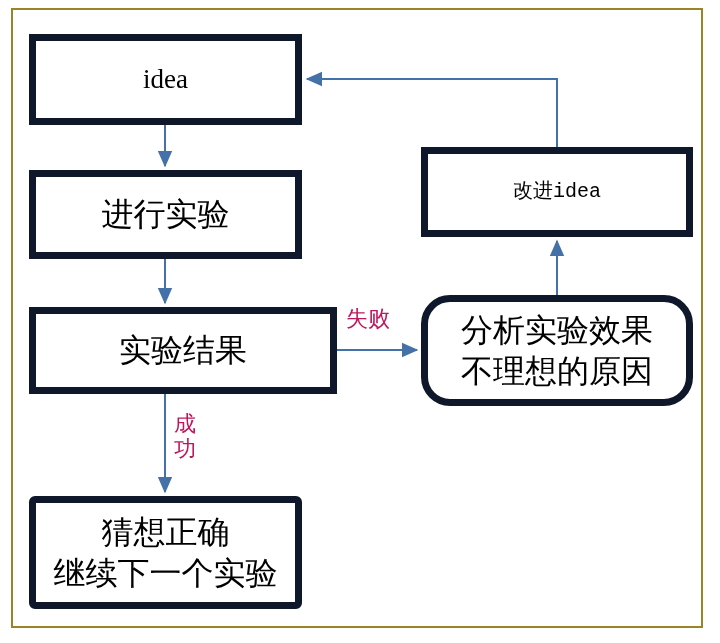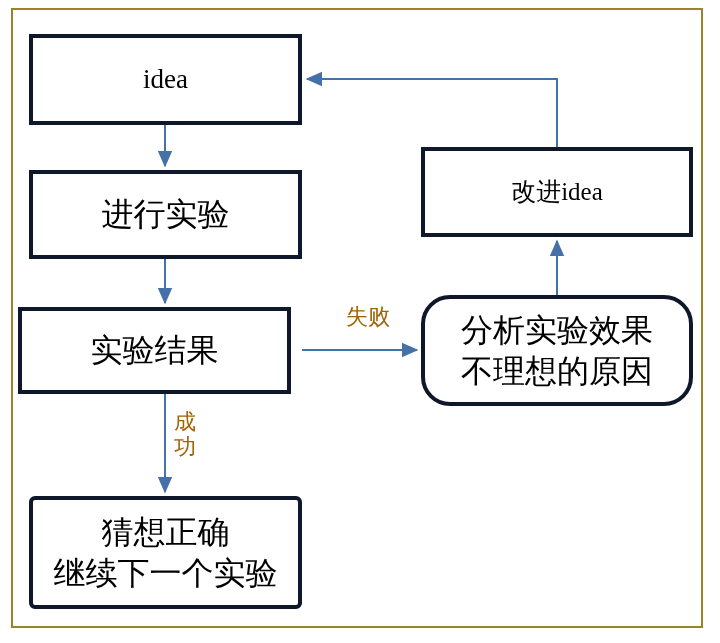--- a/index.html
+++ b/index.html
@@ -30,21 +30,21 @@
     position: absolute;
     left: 0;
     top: 0;
     width: 720px;
     height: 643px;
     pointer-events: none;
   }
   .node {
     position: absolute;
     box-sizing: border-box;
-    border: 4px solid #0f172a;
+    border: 7px solid #0f172a;
     background: #ffffff;
     display: flex;
     align-items: center;
     justify-content: center;
     text-align: center;
     color: #000000;
     line-height: 1.28;
   }
   .node-label {
     display: block;
@@ -52,37 +52,37 @@
   }
   .cjk {
     font-family: "DejaVu Sans", "Liberation Sans", sans-serif;
     font-size: 32px;
   }
   .serif-latin {
     font-family: "Liberation Serif", "DejaVu Serif", serif;
     font-size: 27px;
   }
   .mixed {
-    font-family: Liberation Serif, serif;
-    font-size: 25px;
+    font-family: Liberation Mono, monospace;
+    font-size: 20px;
   }
   .edge-label {
     position: absolute;
-    color: #a16207;
-    font-family: Liberation Mono, monospace;
+    color: #be185d;
+    font-family: Liberation Serif, serif;
     font-size: 22px;
     line-height: 1.15;
     white-space: pre-line;
     text-align: center;
   }
 
   
   #node-idea      { left: 29px;  top: 34px;  width: 273px; height: 91px; }
   #node-experiment{ left: 29px;  top: 170px; width: 273px; height: 89px; }
-  #node-result    { left: 18px;  top: 307px; width: 273px; height: 87px; }
+  #node-result    { left: 29px;  top: 307px; width: 308px; height: 87px; }
   #node-success   { left: 29px;  top: 496px; width: 273px; height: 113px; border-radius: 6px; }
   #node-improve   { left: 421px; top: 147px; width: 272px; height: 90px; }
   #node-analyze   { left: 421px; top: 295px; width: 272px; height: 111px; border-radius: 29px; }
 
   
   #label-fail    { left: 328px; top: 306px; width: 80px; }
   #label-success { left: 168px; top: 411px; width: 34px; }
 </style>
 </head>
 <body>

